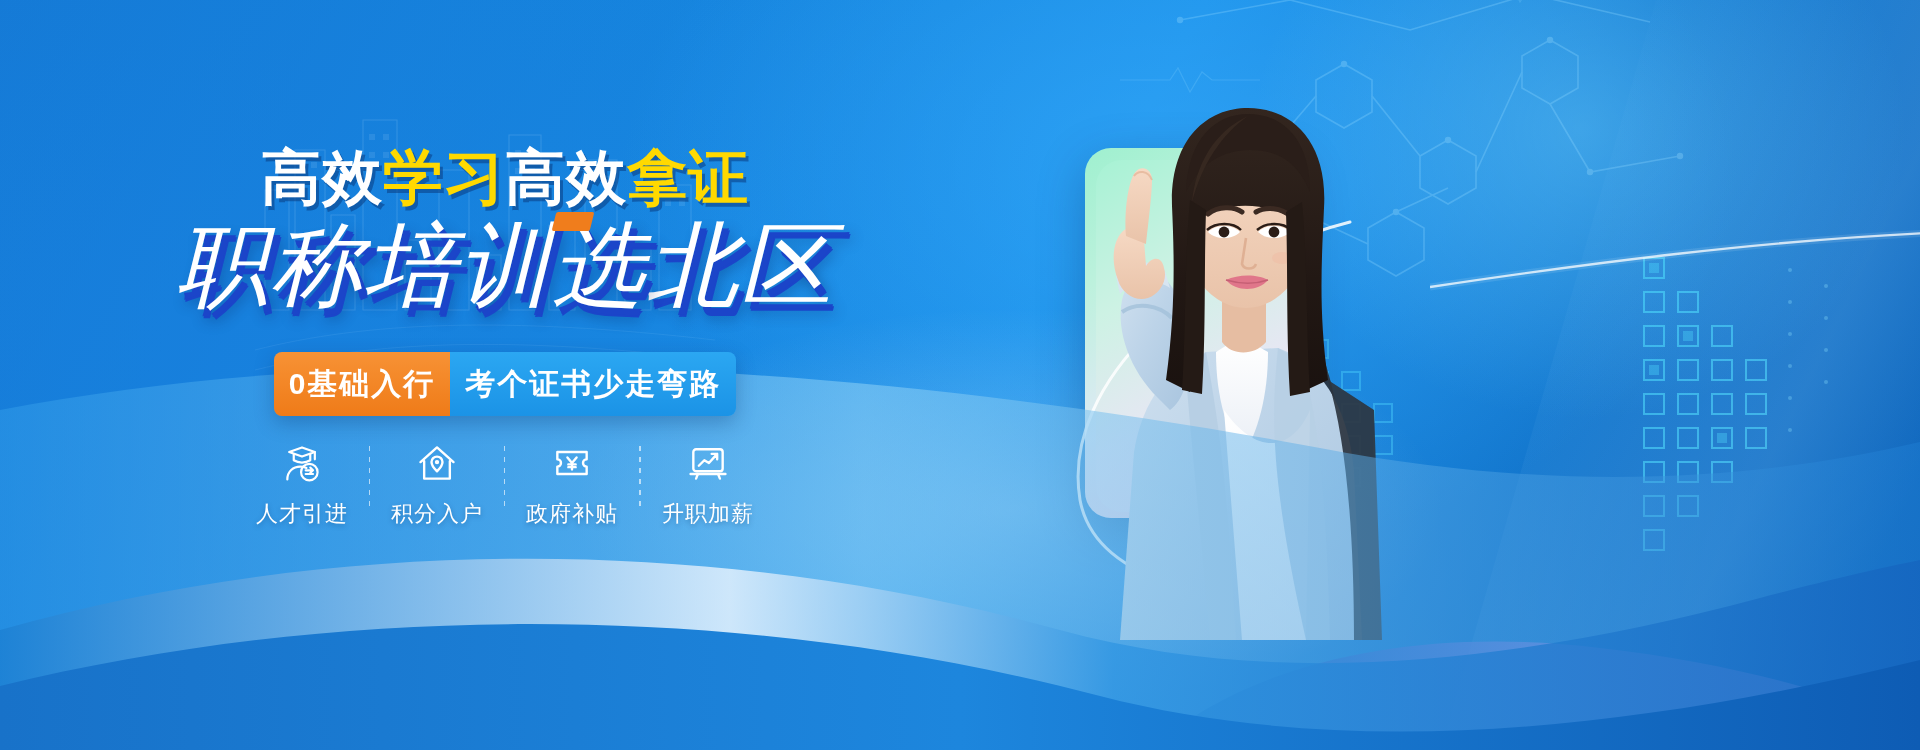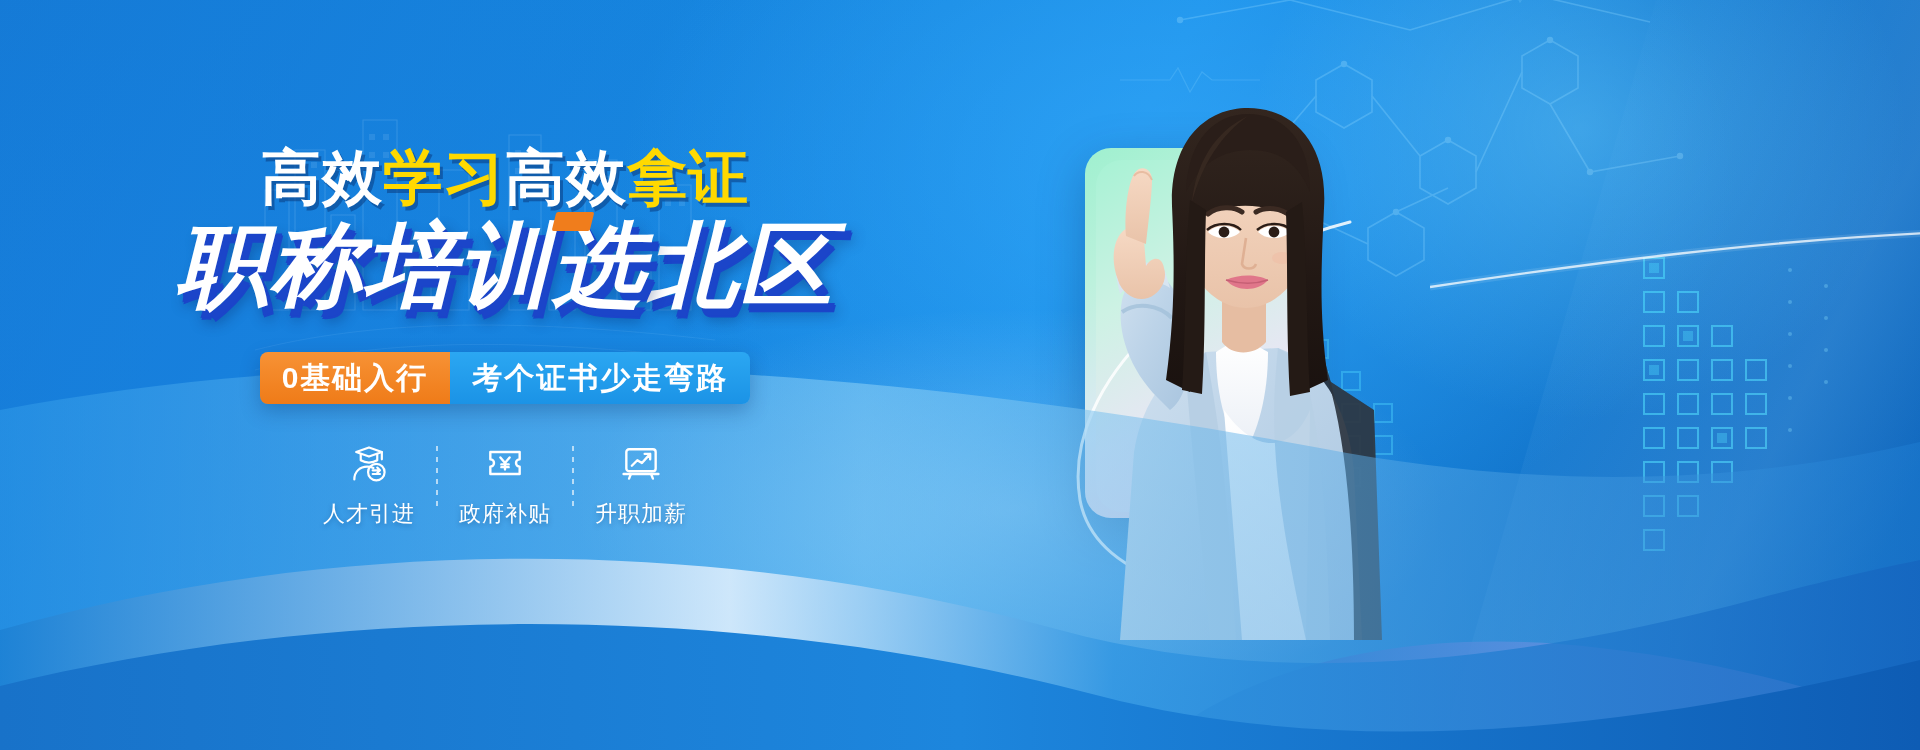--- a/index.html
+++ b/index.html
@@ -83,21 +83,21 @@
     color:#ffffff;
     white-space:nowrap;
     text-shadow:3px 4px 0 rgba(10,60,130,.55);
   }
   .kicker .hl{color:#ffd900;}
 
   .headline{
     position:absolute;left:0;top:218px;width:1010px;
     text-align:center;
     font-size:92px;line-height:1.04;
-    font-weight:bold;
+    font-weight:normal;
     font-style:italic;
     letter-spacing:2px;
     color:#ffffff;
     white-space:nowrap;
     text-shadow:
       5px 7px 0 #1b45c9,
       6px 9px 0 #1b45c9,
       7px 11px 14px rgba(5,30,90,.45);
   }
   .headline .mark{
@@ -119,21 +119,21 @@
   }
   .badge{
     display:flex;align-items:stretch;
     border-radius:8px;overflow:hidden;
     box-shadow:0 7px 20px rgba(4,40,95,.28);
   }
   .badge .seg{
     display:flex;align-items:center;justify-content:center;
     font-size:30px;font-weight:bold;color:#fff;
     letter-spacing:2px;
-    padding:0 22px;height:52px;
+    padding:0 15px;height:64px;
     white-space:nowrap;
   }
   .badge .seg.orange{background:linear-gradient(180deg,#f79235 0%,#ef7b18 100%);}
   .badge .seg.blue{background:linear-gradient(180deg,#2ba7f2 0%,#1b93e6 100%);font-family:Liberation Mono, monospace;}
 
   
   .features{
     position:absolute;left:0;top:440px;width:1010px;
     display:flex;align-items:flex-start;justify-content:center;
   }
@@ -444,20 +444,33 @@
               <circle cx="32" cy="34" r="9"></circle>
               <path d="M28 32 h8 M28 36 h8 M33 29 l3 3 -3 3"></path>
             </g>
           </svg>
         </div>
         <div class="lb">人才引进</div>
       </div>
 
       <div class="divider"></div>
 
+      <div class="feat">
+        <div class="ic">
+          <svg width="44" height="44" viewBox="0 0 48 48">
+            <g fill="none" stroke="#ffffff" stroke-width="2.6" stroke-linecap="round" stroke-linejoin="round">
+              <path d="M6 23 L24 7 L42 23"></path>
+              <path d="M10 22 L10 41 L38 41 L38 22"></path>
+              <path d="M24 17 C20.7 17 18 19.7 18 23 C18 27.5 24 33 24 33 C24 33 30 27.5 30 23 C30 19.7 27.3 17 24 17 Z"></path>
+              <circle cx="24" cy="23" r="2.4" fill="#ffffff" stroke="none"></circle>
+            </g>
+          </svg>
+        </div>
+        <div class="lb">积分入户</div>
+      </div>
 
       <div class="divider"></div>
 
       <div class="feat">
         <div class="ic">
           <svg width="44" height="44" viewBox="0 0 48 48">
             <g fill="none" stroke="#ffffff" stroke-width="2.6" stroke-linecap="round" stroke-linejoin="round">
               <path d="M8 12 L40 12 L40 20 C37.8 20 36 21.8 36 24 C36 26.2 37.8 28 40 28 L40 36 L8 36 L8 28 C10.2 28 12 26.2 12 24 C12 21.8 10.2 20 8 20 Z"></path>
               <path d="M19 18 L24 24 L29 18 M24 24 L24 31 M20 25.5 h8 M20 28.5 h8"></path>
             </g>

